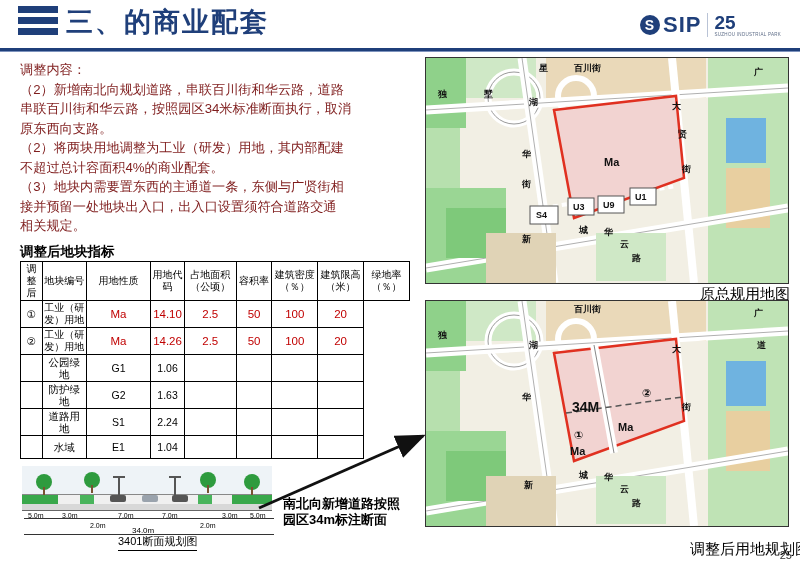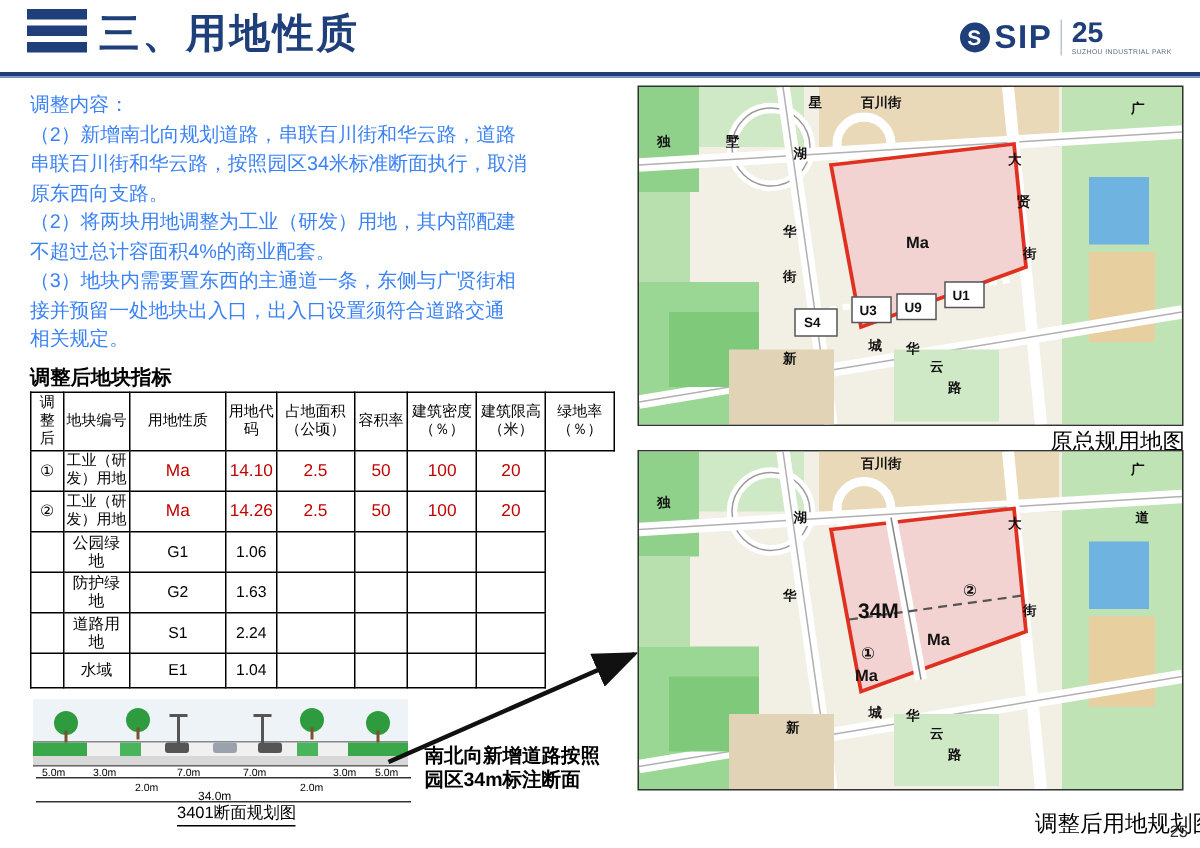--- a/index.html
+++ b/index.html
@@ -45,21 +45,21 @@
   }
   .logo .anniv{
     border-left:1px solid #b9c3d6;padding-left:6px;line-height:1.05;
   }
   .logo .anniv .num{font-size:19px;font-weight:bold;color:#1f3f7a;}
   .logo .anniv .sub{font-size:4.5px;color:#5c6b86;letter-spacing:.3px;}
 
   
   .desc{
     position:absolute;left:20px;top:60px;width:390px;
-    font-size:13.2px;line-height:19.5px;color:#3b82f6;
+    font-size:13.2px;line-height:19.5px;color:#7f1d1d;
   }
   .desc div{white-space:nowrap;}
 
   .tbl-title{
     position:absolute;left:20px;top:243px;
     font-size:13.5px;font-weight:bold;color:#000;
   }
 
   
   table.idx{
@@ -133,21 +133,21 @@
 </style>
 </head>
 <body>
 
 <div class="header">
   <div class="hdr-bars">
       <i></i>
       <i></i>
       <i></i>
     </div>
-  <div class="hdr-title">三、用地性质</div>
+  <div class="hdr-title">三、的商业配套</div>
   <div class="logo">
     <div class="sipmark">
       <span class="sipball">S</span>
       <span>SIP</span>
     </div>
     <div class="anniv">
       <div class="num">25</div>
       <div class="sub">SUZHOU INDUSTRIAL PARK</div>
     </div>
   </div>

